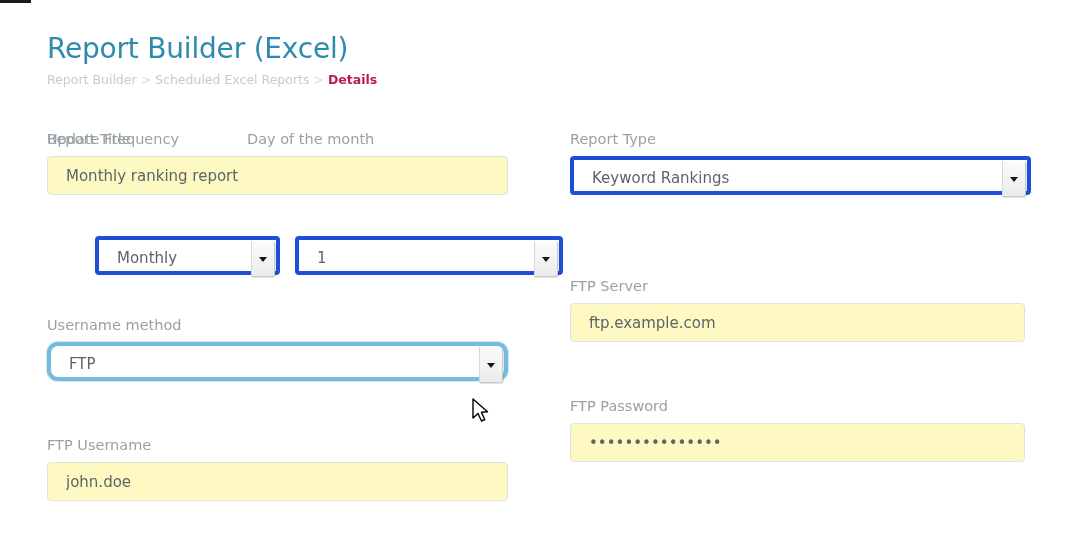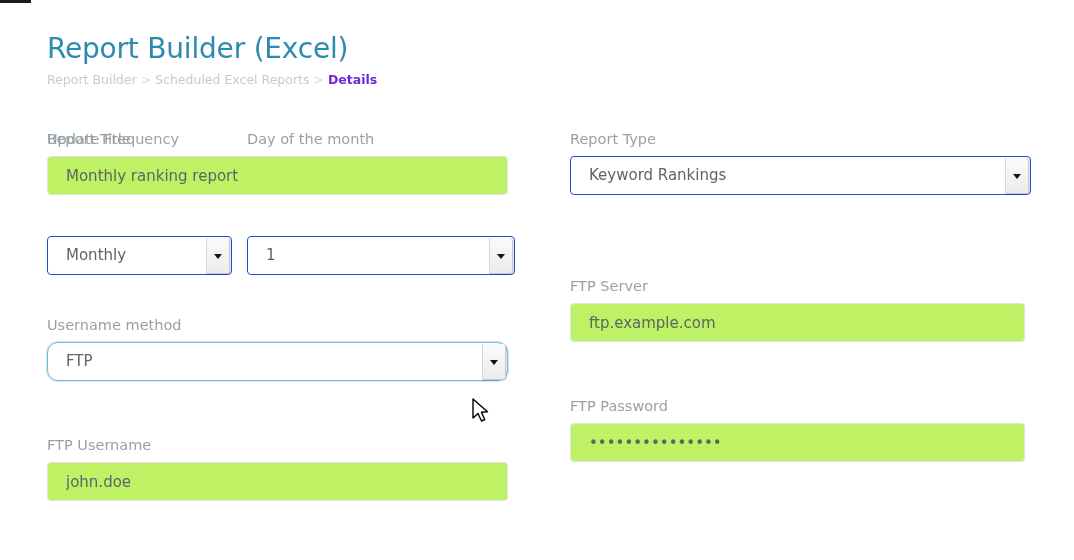--- a/index.html
+++ b/index.html
@@ -54,21 +54,21 @@
     white-space: nowrap;
   }
   .breadcrumb .crumb {
     color: #c6cbce;
   }
   .breadcrumb .sep {
     color: #d6dadc;
     padding: 0 4px;
   }
   .breadcrumb .crumb-current {
-    color: #6d28d9;
+    color: #be185d;
     font-weight: bold;
   }
 
   
   .form {
     position: absolute;
     left: 0;
     top: 130px;
     width: 1074px;
   }
@@ -98,36 +98,36 @@
   }
 
   .txt-input {
     box-sizing: border-box;
     display: block;
     width: 100%;
     height: 39px;
     padding: 0 14px 0 18px;
     border: 1px solid #dfe2e4;
     border-radius: 4px;
-    background: #bef264;
+    background: #fef9c3;
     font-family: "DejaVu Sans", "Liberation Sans", sans-serif;
     font-size: 15px;
     color: #5d6468;
     outline: none;
   }
   .txt-input::placeholder { color: #b9bfc3; }
 
   
   .select {
     box-sizing: border-box;
     position: relative;
     display: block;
     width: 100%;
     height: 39px;
-    border: 1px solid #1d4ed8;
+    border: 4px solid #1d4ed8;
     border-radius: 4px;
     background: #ffffff;
     cursor: default;
   }
   .select .select-value {
     position: absolute;
     left: 18px;
     right: 34px;
     top: 0;
     height: 37px;
@@ -166,20 +166,21 @@
   .select.focused {
     border-color: #74bbe0;
     box-shadow: 0 0 0 1px rgba(116,187,224,0.35);
     border-radius: 11px;
   }
 
   
   .row-two {
     position: relative;
     height: 39px;
+    margin-left: 48px;
   }
   .lbl-a { position: absolute; left: 0;   top: 0; }
   .lbl-b { position: absolute; left: 200px; top: 0; }
 
   .sel-small {
     position: absolute;
     left: 0;
     top: 0;
     width: 185px;
   }

